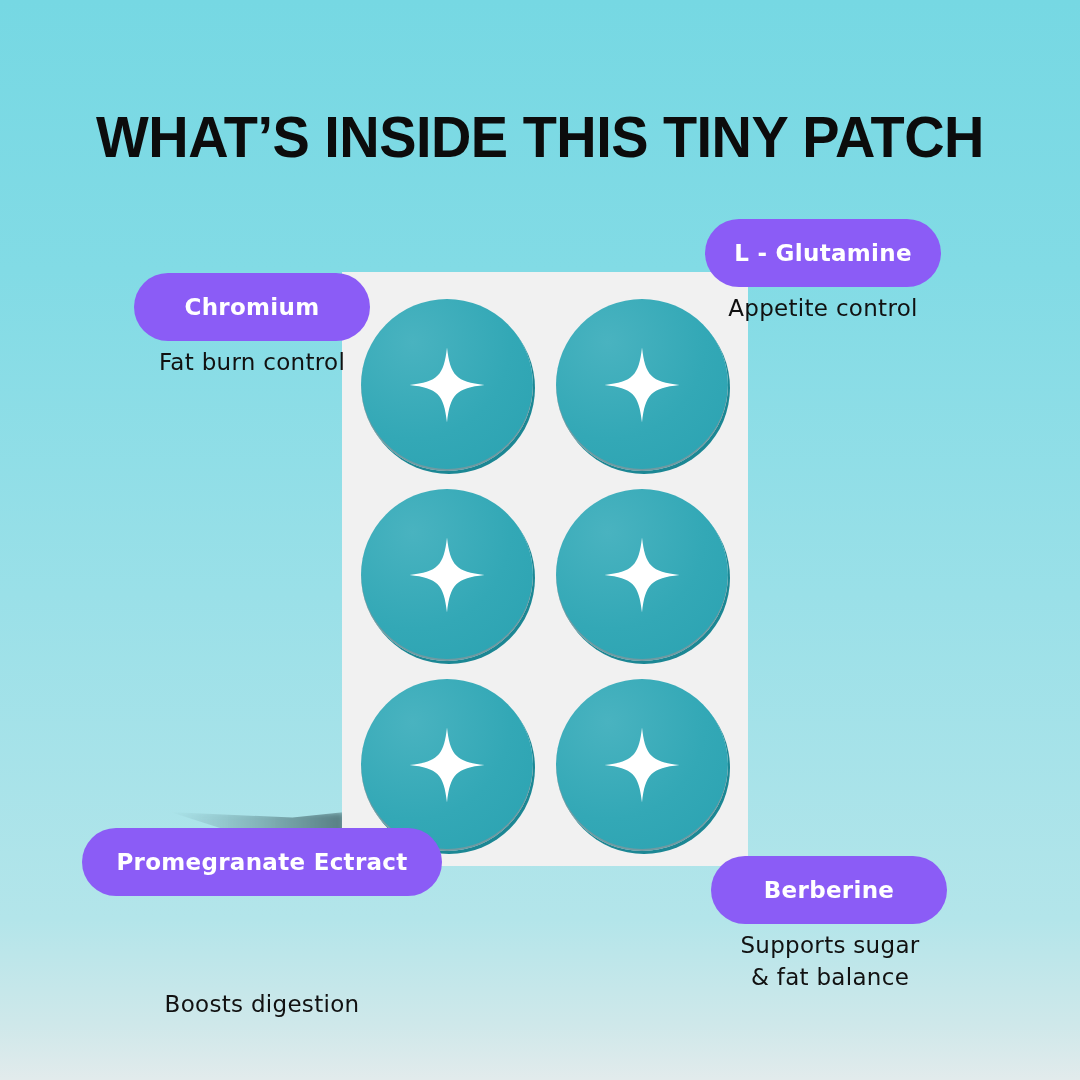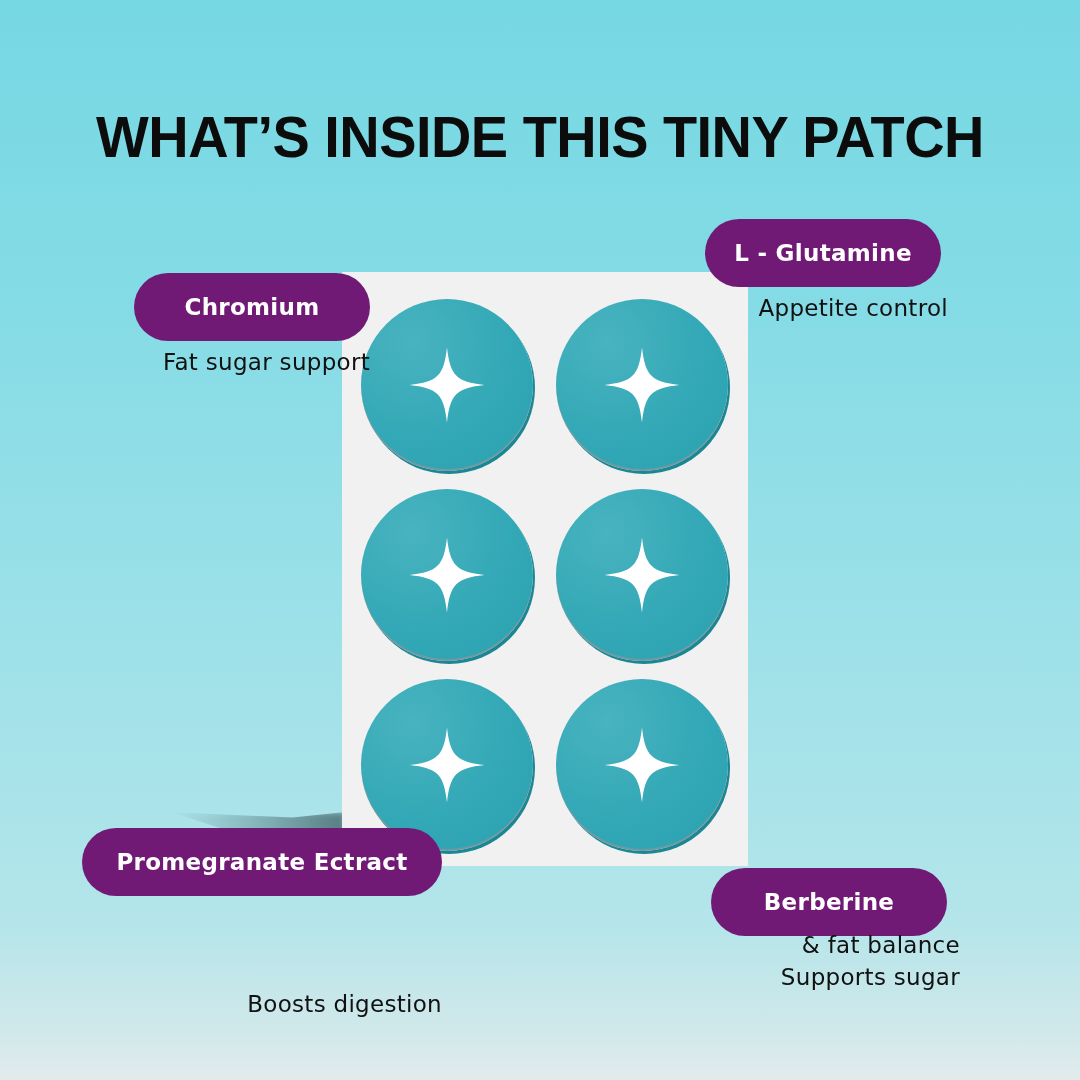--- a/index.html
+++ b/index.html
@@ -25,28 +25,28 @@
       background: #f1f1f1;
     }
     .dot {
       position: absolute; width: 172px; height: 172px; border-radius: 50%;
       background: radial-gradient(circle at 30% 25%, #49b3c0 0%, #33a8b6 55%, #2aa2b1 100%);
       box-shadow: 0 -2px 0 0 rgba(190,140,140,0.45) inset, 2px 3px 0 0 #1b8794;
       display: flex; align-items: center; justify-content: center;
     }
     .dot svg { width: 78px; height: 78px; }
     .pill {
-      position: absolute; height: 68px; border-radius: 34px; background: #701a75;
+      position: absolute; height: 68px; border-radius: 34px; background: #8b5cf6;
       color: #ffffff; display: flex; align-items: center; justify-content: center;
       font-family: "DejaVu Sans", sans-serif; font-size: 23px; font-weight: 600;
       letter-spacing: 0.3px; white-space: nowrap;
     }
     .desc {
       position: absolute; color: #111111; font-family: "DejaVu Sans", sans-serif;
-      font-size: 23px; text-align: right; line-height: 32px; white-space: nowrap;
+      font-size: 23px; text-align: center; line-height: 32px; white-space: nowrap;
       letter-spacing: 0.3px;
     }
   </style>
 </head>
 <body>
 
 <h1 class="title">WHAT’S INSIDE THIS TINY PATCH</h1>
 
 <div class="shadow"></div>
 
@@ -79,31 +79,31 @@
   <div class="dot" style="left:214px; top:407px;">
     <svg viewBox="0 0 100 100">
         <path d="M50 2 C54 38 62 46 98 50 C62 54 54 62 50 98 C46 62 38 54 2 50 C38 46 46 38 50 2 Z" fill="#ffffff"></path>
       </svg>
   </div>
 </div>
 
 <div class="pill" style="left:134px; top:273px; width:236px;justify-content:center;">
   <span>Chromium</span>
 </div>
-<div class="desc" style="left:134px; top:346px; width:236px;">Fat sugar support</div>
+<div class="desc" style="left:134px; top:346px; width:236px;">Fat burn control</div>
 
 <div class="pill" style="left:705px; top:219px; width:236px;">
   <span>L - Glutamine</span>
 </div>
 <div class="desc" style="left:698px; top:292px; width:250px;">Appetite control</div>
 
 <div class="pill" style="left:82px; top:828px; width:360px;">
   <span>Promegranate Ectract</span>
 </div>
 <div class="desc" style="left:82px; top:988px; width:360px;">Boosts digestion</div>
 
-<div class="pill" style="left:711px; top:856px; width:236px;margin-top:12px;">
+<div class="pill" style="left:711px; top:856px; width:236px;">
   <span>Berberine</span>
 </div>
 <div class="desc" style="left:700px; top:929px; width:260px;">
+  <div>Supports sugar</div>
   <div>&amp; fat balance</div>
-  <div>Supports sugar</div>
 </div>
 
 </body></html>

